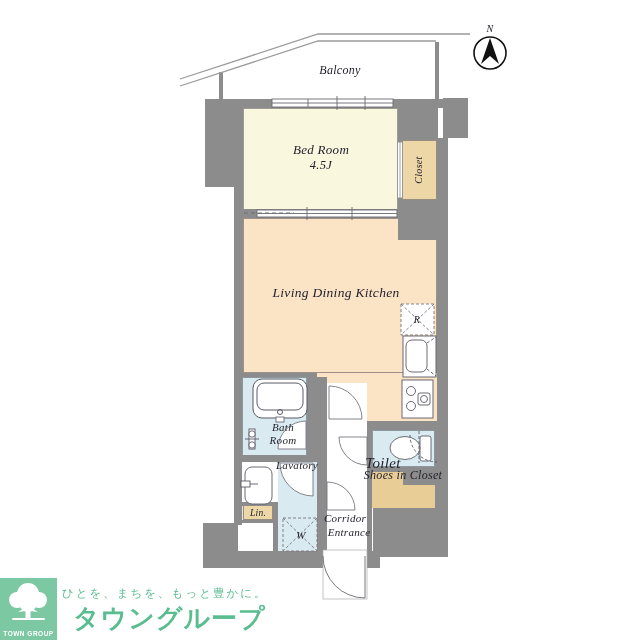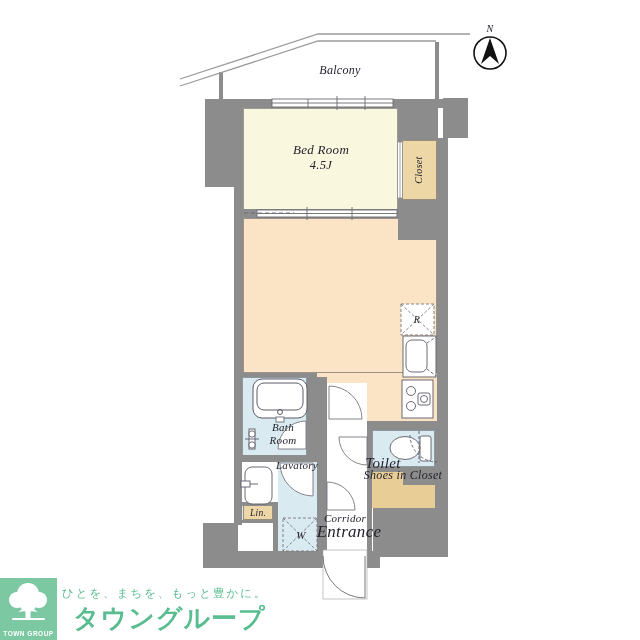--- a/index.html
+++ b/index.html
@@ -185,30 +185,31 @@
   <div class="lbl" style="left:490px;top:29px;font-size:10px;">N</div>
 
   <div class="lbl" style="left:321px;top:158px;font-size:13px;">
     <div>Bed Room</div>
     <div style="font-size:12.5px;">4.5J</div>
   </div>
 
   <div class="lbl vert" style="left:419px;top:170px;font-size:10px;">Closet</div>
 
   <div class="lbl" style="left:336px;top:293px;font-size:13.5px;">
+    <div>Living Dining Kitchen</div>
   </div>
 
   <div class="lbl" style="left:417px;top:320px;font-size:10px;">R</div>
 
   <div class="lbl" style="left:283px;top:434px;font-size:11px;white-space:normal;width:46px;">Bath Room</div>
   <div class="lbl" style="left:297px;top:465px;font-size:11px;">Lavatory</div>
   <div class="lbl" style="left:258px;top:513px;font-size:9.5px;">Lin.</div>
   <div class="lbl" style="left:301px;top:535px;font-size:11px;">W</div>
   <div class="lbl" style="left:345px;top:477px;font-size:11px;margin-top:41px;">Corridor</div>
-  <div class="lbl" style="left:349px;top:532px;font-size:17px;">Entrance</div>
+  <div class="lbl" style="left:349px;top:532px;font-size:11px;">Entrance</div>
   <div class="lbl" style="left:383px;top:464px;font-size:15px;">Toilet</div>
   <div class="lbl" style="left:403px;top:476px;font-size:12px;font-family:Liberation Serif, serif;">Shoes in Closet</div>
 
   <div>
     <div class="logo-box">
       <svg width="57" height="50" viewBox="0 0 57 50">
         <g fill="#fff">
           <circle cx="28" cy="16" r="11"></circle>
           <circle cx="17" cy="22" r="8"></circle>
           <circle cx="39" cy="22" r="8"></circle>

